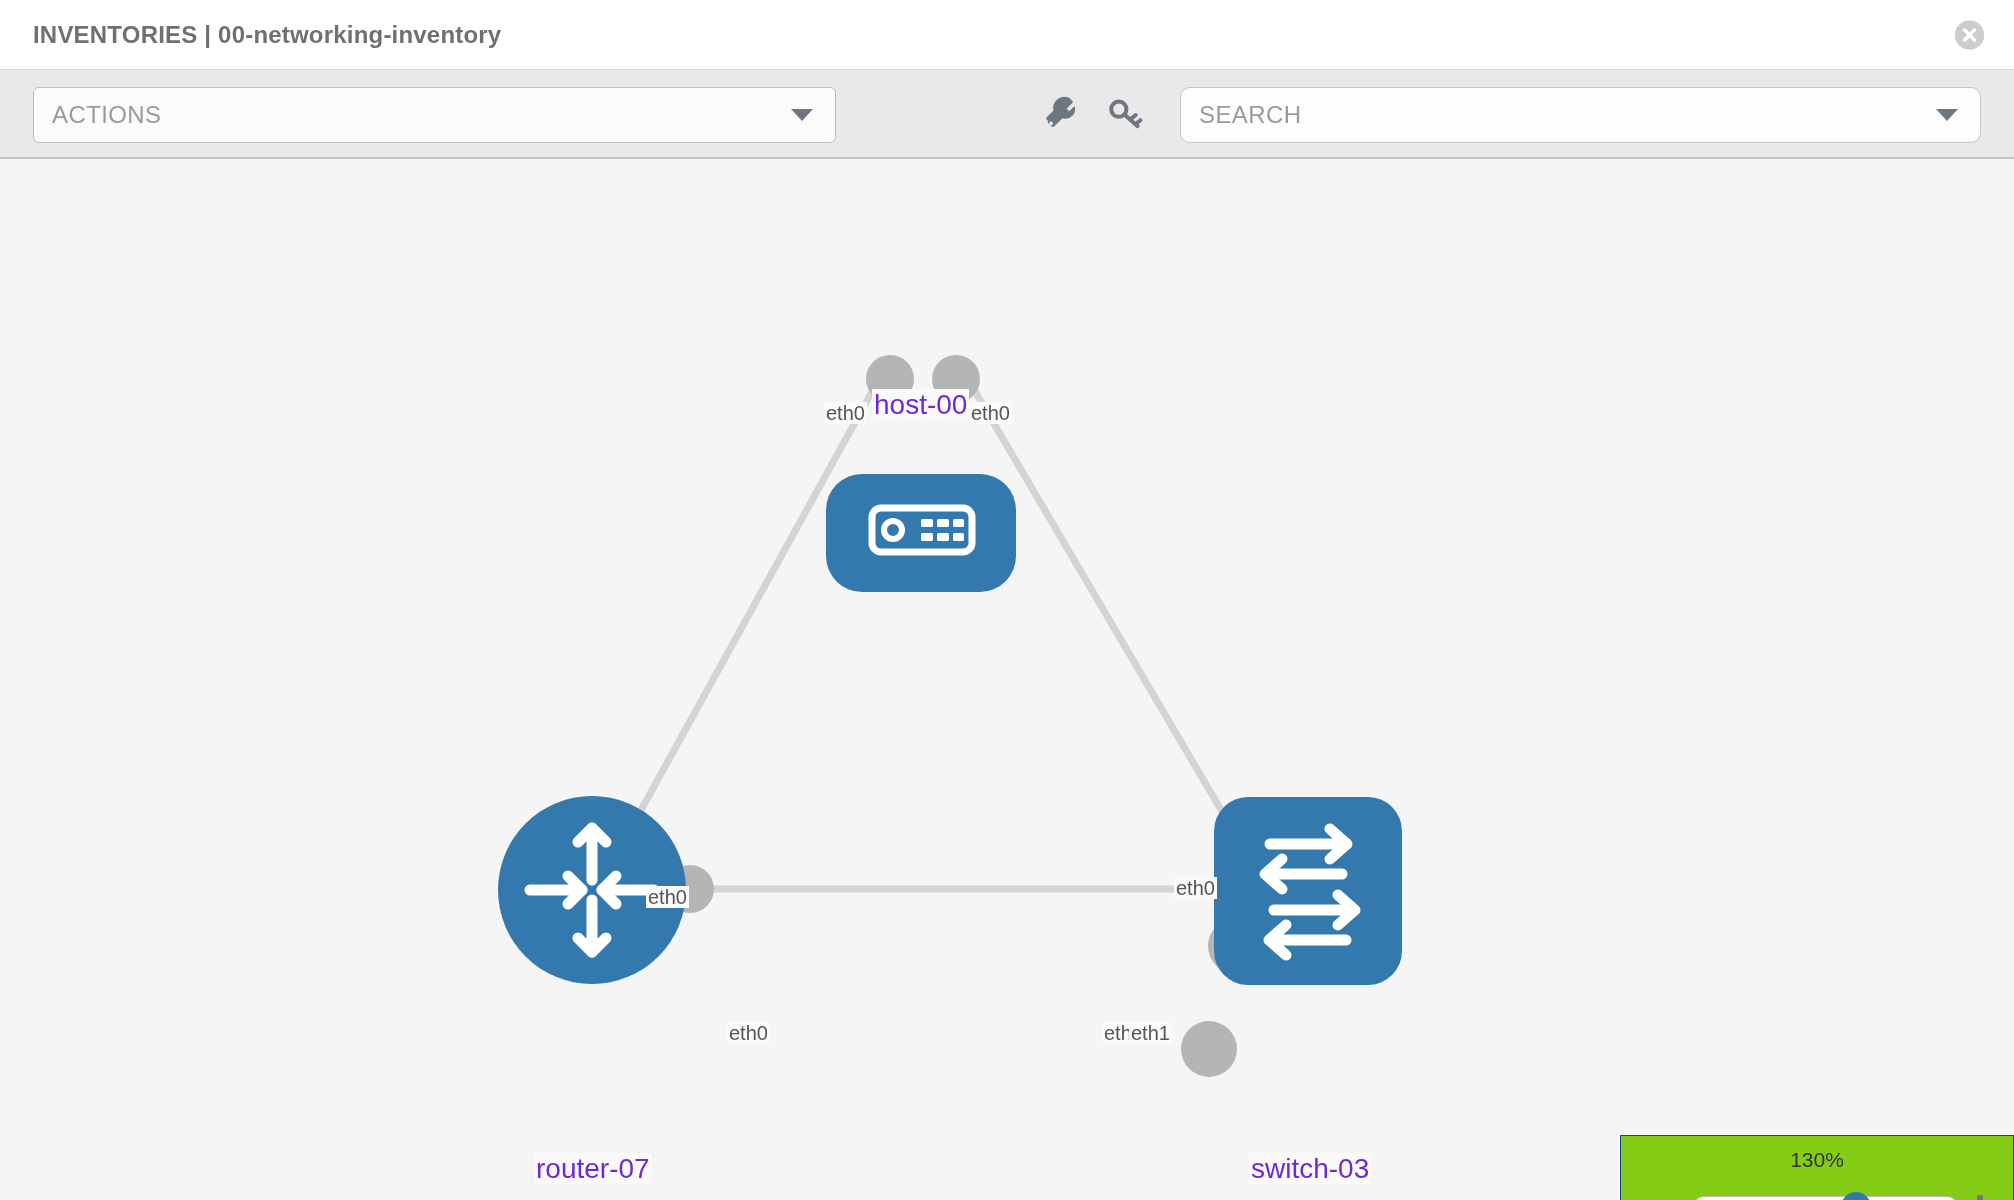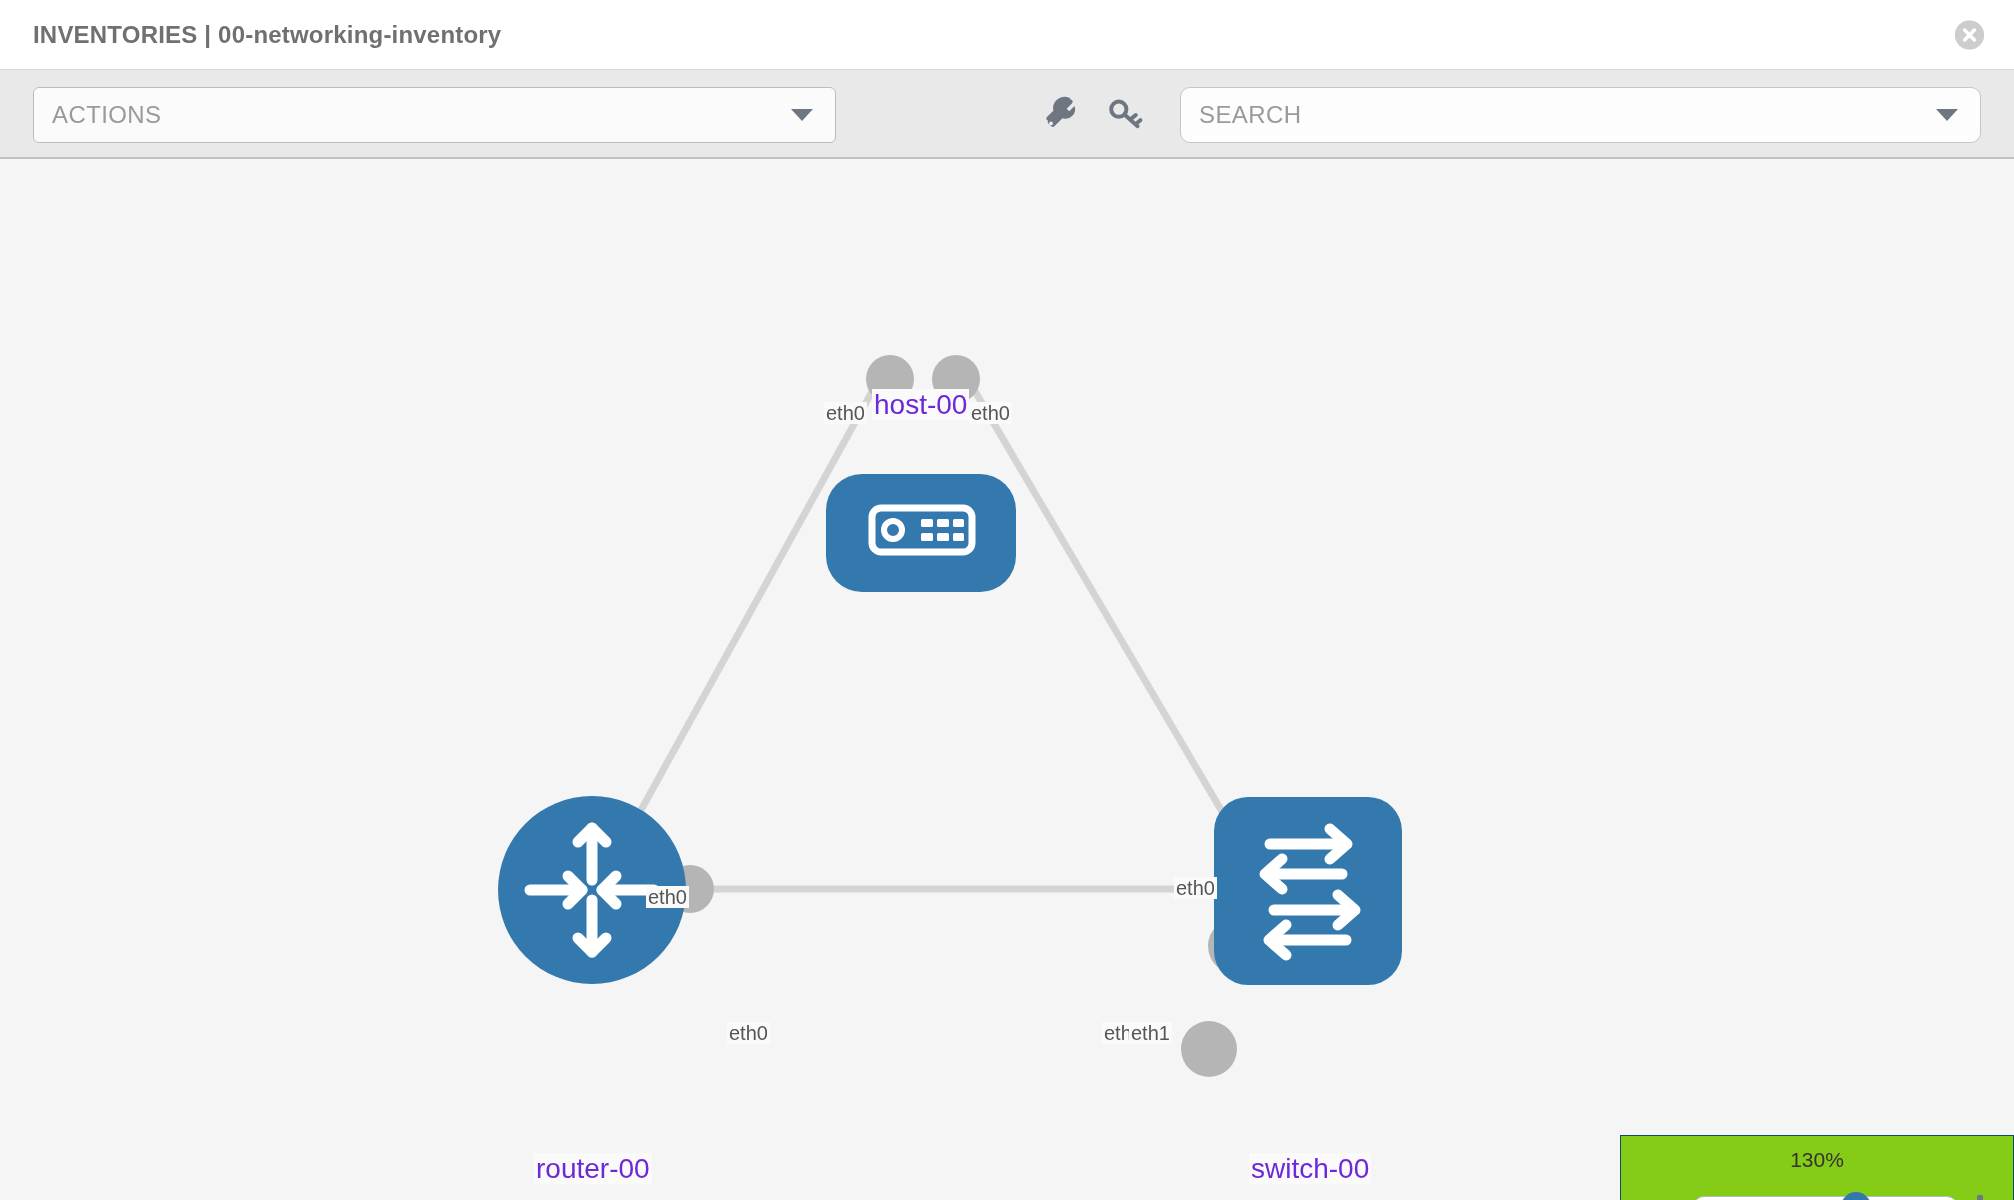--- a/index.html
+++ b/index.html
@@ -332,23 +332,23 @@
     <div class="edge-label" style="left:642px; top:727px;">eth0</div>
 
     <div class="edge-label" style="left:1170px; top:718px;">eth0</div>
 
     <div class="edge-label" style="left:723px; top:863px;">eth0</div>
 
     <div class="edge-label" style="left:1098px; top:863px;">eth0</div>
 
     <div class="edge-label" style="left:1125px; top:863px;">eth1</div>
 
-    <div class="node-label" style="left:530px; top:994px;">router-00</div>
-
-    <div class="node-label" style="left:1245px; top:994px;">switch-00</div>
+    <div class="node-label" style="left:530px; top:994px;">router-07</div>
+
+    <div class="node-label" style="left:1245px; top:994px;">switch-03</div>
   </div>
 
   <div class="zoom-panel">
     <div class="zoom-value">130%</div>
     <div class="zoom-row">
 
       <div class="zoom-minus">
         <svg viewBox="0 0 30 30" xmlns="http://www.w3.org/2000/svg">
           <rect x="3" y="12" width="24" height="6" rx="1.5" fill="#6e7781"></rect>
         </svg>

